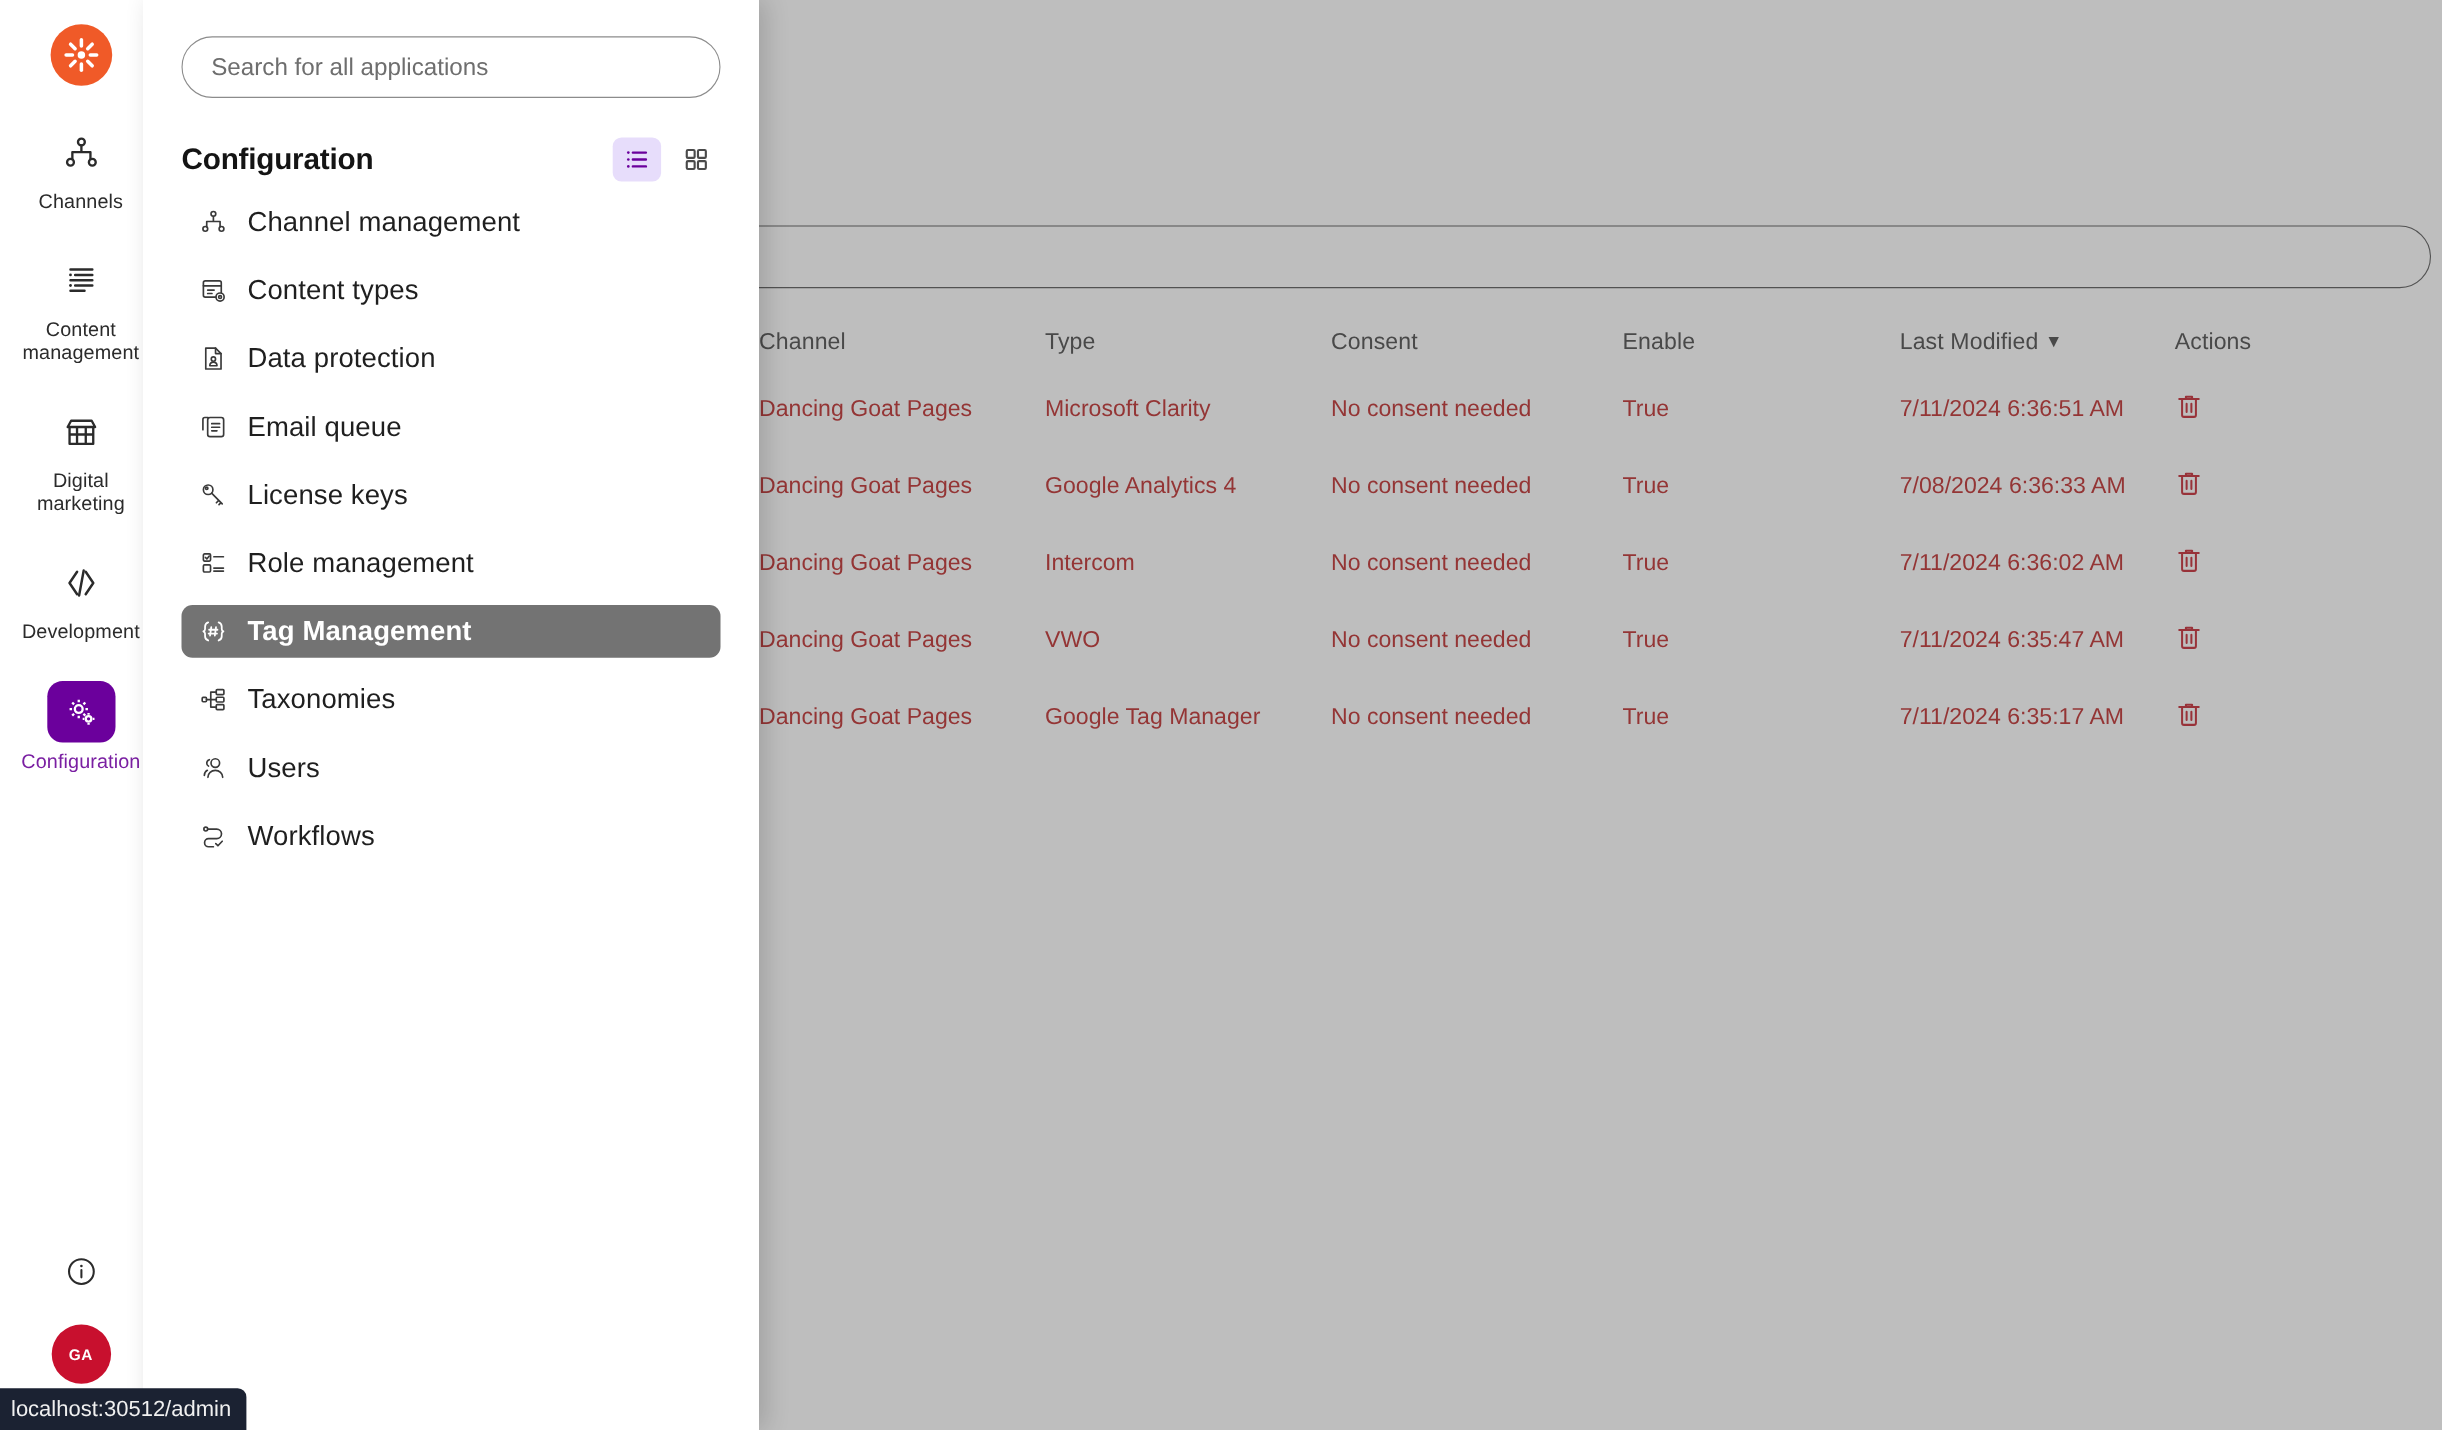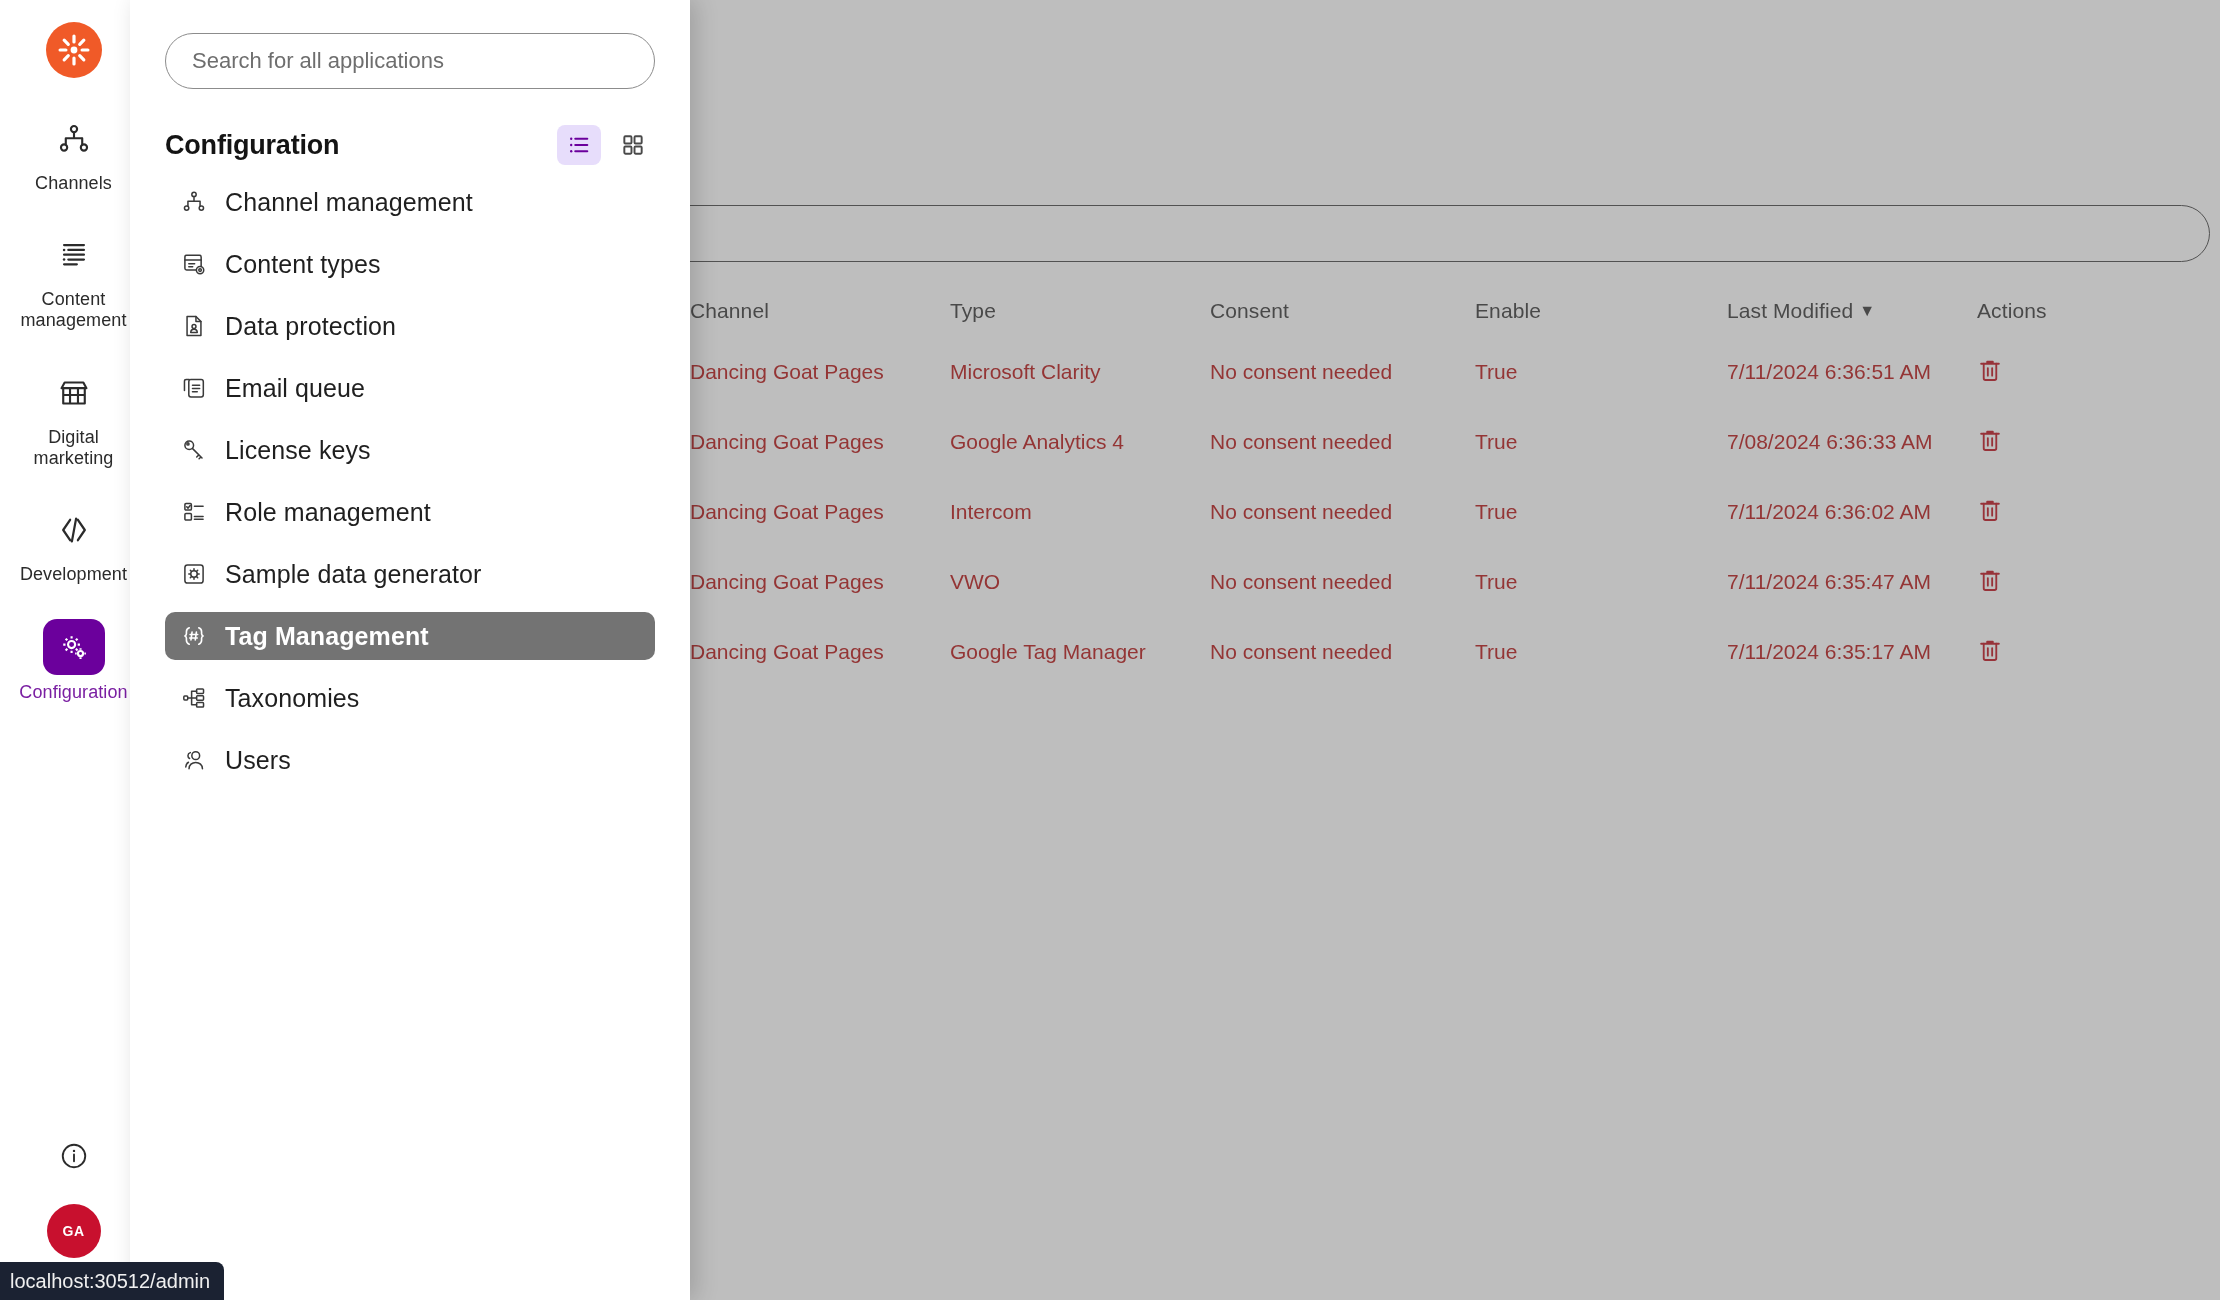--- a/index.html
+++ b/index.html
@@ -526,30 +526,20 @@
           <span class="ai-icon">
             <svg width="26" height="26" viewBox="0 0 24 24" fill="none" stroke="currentColor" stroke-width="1.4" stroke-linecap="round" stroke-linejoin="round">
               <rect x="3.6" y="4.2" width="6" height="6" rx="1"></rect>
               <path d="M5.3 7.2 6.5 8.4l2-2.4"></path>
               <rect x="3.6" y="13.4" width="6" height="6" rx="1"></rect>
               <path d="M12.4 6.6h8M12.4 16.1h8M12.4 18.6h8"></path>
             </svg>
           </span>
           <span class="ai-label">Role management</span>
         </div>
-        <div class="app-item">
-          <span class="ai-icon">
-            <svg width="26" height="26" viewBox="0 0 24 24" fill="none" stroke="currentColor" stroke-width="1.4" stroke-linecap="round" stroke-linejoin="round">
-              <rect x="3.6" y="3.6" width="16.8" height="16.8" rx="2.4"></rect>
-              <circle cx="12" cy="12" r="3"></circle>
-              <path d="M12 7.2v1.2M12 15.6v1.2M7.2 12h1.2M15.6 12h1.2M8.6 8.6l.9.9M14.5 14.5l.9.9M15.4 8.6l-.9.9M9.5 14.5l-.9.9"></path>
-            </svg>
-          </span>
-          <span class="ai-label">Sample data generator</span>
-        </div>
         <div class="app-item selected">
           <span class="ai-icon">
             <svg width="26" height="26" viewBox="0 0 24 24" fill="none" stroke="currentColor" stroke-width="1.5" stroke-linecap="round" stroke-linejoin="round">
               <path d="M7.6 4.4c-1.8.7-2.6 2-2.6 3.6v2c0 1-.5 1.6-1.4 2 .9.4 1.4 1 1.4 2v2c0 1.6.8 2.9 2.6 3.6"></path>
               <path d="M16.4 4.4c1.8.7 2.6 2 2.6 3.6v2c0 1 .5 1.6 1.4 2-.9.4-1.4 1-1.4 2v2c0 1.6-.8 2.9-2.6 3.6"></path>
               <path d="M10.2 8.4 9.2 15.6M14.2 8.4l-1 7.2M8.4 10.6h7M8 13.8h7"></path>
             </svg>
           </span>
           <span class="ai-label">Tag Management</span>
         </div>
@@ -568,18 +558,28 @@
         <div class="app-item">
           <span class="ai-icon">
             <svg width="26" height="26" viewBox="0 0 24 24" fill="none" stroke="currentColor" stroke-width="1.4" stroke-linecap="round" stroke-linejoin="round">
               <circle cx="13.6" cy="8" r="3.6"></circle>
               <path d="M7.4 20c0-3.4 2.8-5.8 6.2-5.8S19.8 16.6 19.8 20"></path>
               <path d="M8.6 5.2A3.1 3.1 0 0 0 6.4 8c0 1.1.6 2.1 1.5 2.6M4.4 18.4c0-2 .9-3.4 2.5-4.3"></path>
             </svg>
           </span>
           <span class="ai-label">Users</span>
         </div>
+        <div class="app-item">
+          <span class="ai-icon">
+            <svg width="26" height="26" viewBox="0 0 24 24" fill="none" stroke="currentColor" stroke-width="1.4" stroke-linecap="round" stroke-linejoin="round">
+              <circle cx="5.6" cy="6.2" r="1.6"></circle>
+              <path d="M7.6 6.2h7.2a4 4 0 0 1 0 8H8a3.4 3.4 0 0 0 0 6.8h4"></path>
+              <path d="m14 18.4 1.8 1.8 3.6-3.8"></path>
+            </svg>
+          </span>
+          <span class="ai-label">Workflows</span>
+        </div>
       </div>
   </div>
 
   <div id="status-bar">localhost:30512/admin</div>
 
 </div>
 
 </body></html>

